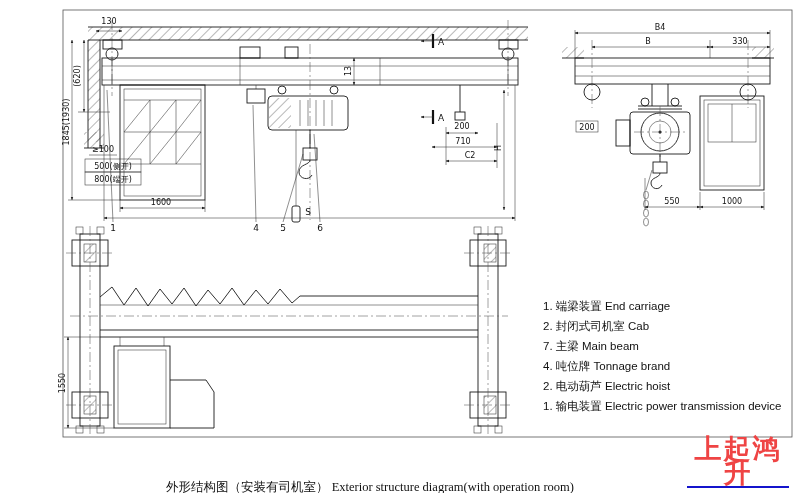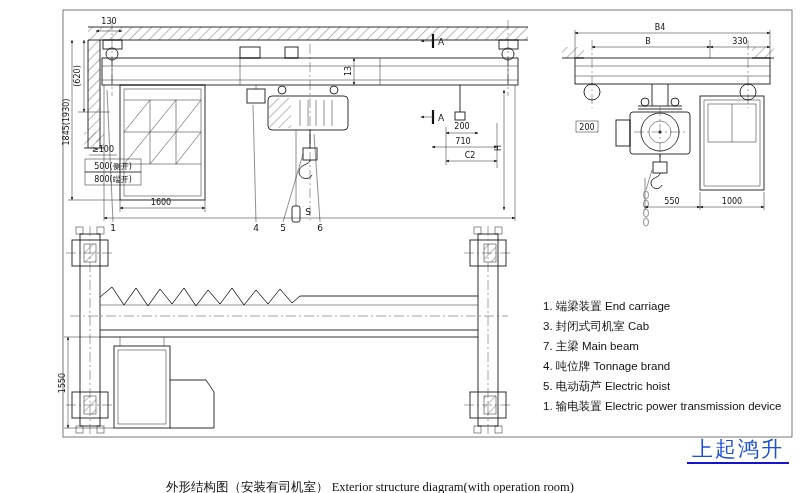--- a/index.html
+++ b/index.html
@@ -12,21 +12,21 @@
   .frame{fill:none;stroke:#555;stroke-width:0.8;}
   .dim{font-family:"DejaVu Sans",sans-serif;font-size:8px;fill:#111;}
   .dimb{font-family:"DejaVu Sans",sans-serif;font-size:9px;fill:#111;}
   .legend{position:absolute;left:543px;top:296px;width:252px;
           font-family:Liberation Sans, sans-serif;
           font-size:11.5px;color:#111;line-height:20px;white-space:nowrap;}
   .caption{position:absolute;left:120px;top:447px;width:500px;text-align:center;
            font-family:"Liberation Serif","DejaVu Serif",serif;
            font-size:12.5px;color:#111;margin-top:32px;}
   .logo{position:absolute;left:683px;top:437px;width:110px;text-align:center;}
-  .logo-name{color:#1d4ed8;font-weight:normal;font-size:21px;letter-spacing:2px;line-height:24px;}
+  .logo-name{color:#ef4444;font-weight:bold;font-size:27px;letter-spacing:2px;line-height:24px;}
   .logo-rule{border-top:2px solid #1414cc;margin:1px 4px 2px 4px;}
   .logo-site{color:#1414cc;font-weight:bold;font-size:17px;line-height:20px;}
 </style>
 </head>
 <body>
 
 <div class="page">
 
 <svg width="800" height="493" viewBox="0 0 800 493">
   <defs>
@@ -319,24 +319,24 @@
       <line class="tn" x1="64" y1="337" x2="100" y2="337"></line>
       <line class="tn" x1="64" y1="428" x2="114" y2="428"></line>
       <line class="tn" x1="68" y1="337" x2="68" y2="428" marker-start="url(#ar)" marker-end="url(#ar)"></line>
       <text class="dim" text-anchor="middle" transform="translate(65,383) rotate(-90)">1550</text>
     </g>
   </g>
 </svg>
 
   <div class="legend">
     <div>1. 端梁装置 End carriage</div>
-    <div>3. 封闭式司机室 Cab</div>
+    <div>2. 封闭式司机室 Cab</div>
     <div>7. 主梁 Main beam</div>
     <div>4. 吨位牌 Tonnage brand</div>
-    <div>5. 电动葫芦 Electric hoist</div>
+    <div>2. 电动葫芦 Electric hoist</div>
     <div>1. 输电装置 Electric power transmission device</div>
   </div>
 
   <div class="caption">外形结构图（安装有司机室） Exterior structure diagram(with operation room)</div>
 
   <div class="logo">
     <div class="logo-name">上起鸿升</div>
     <div class="logo-rule"></div>
   </div>
 

